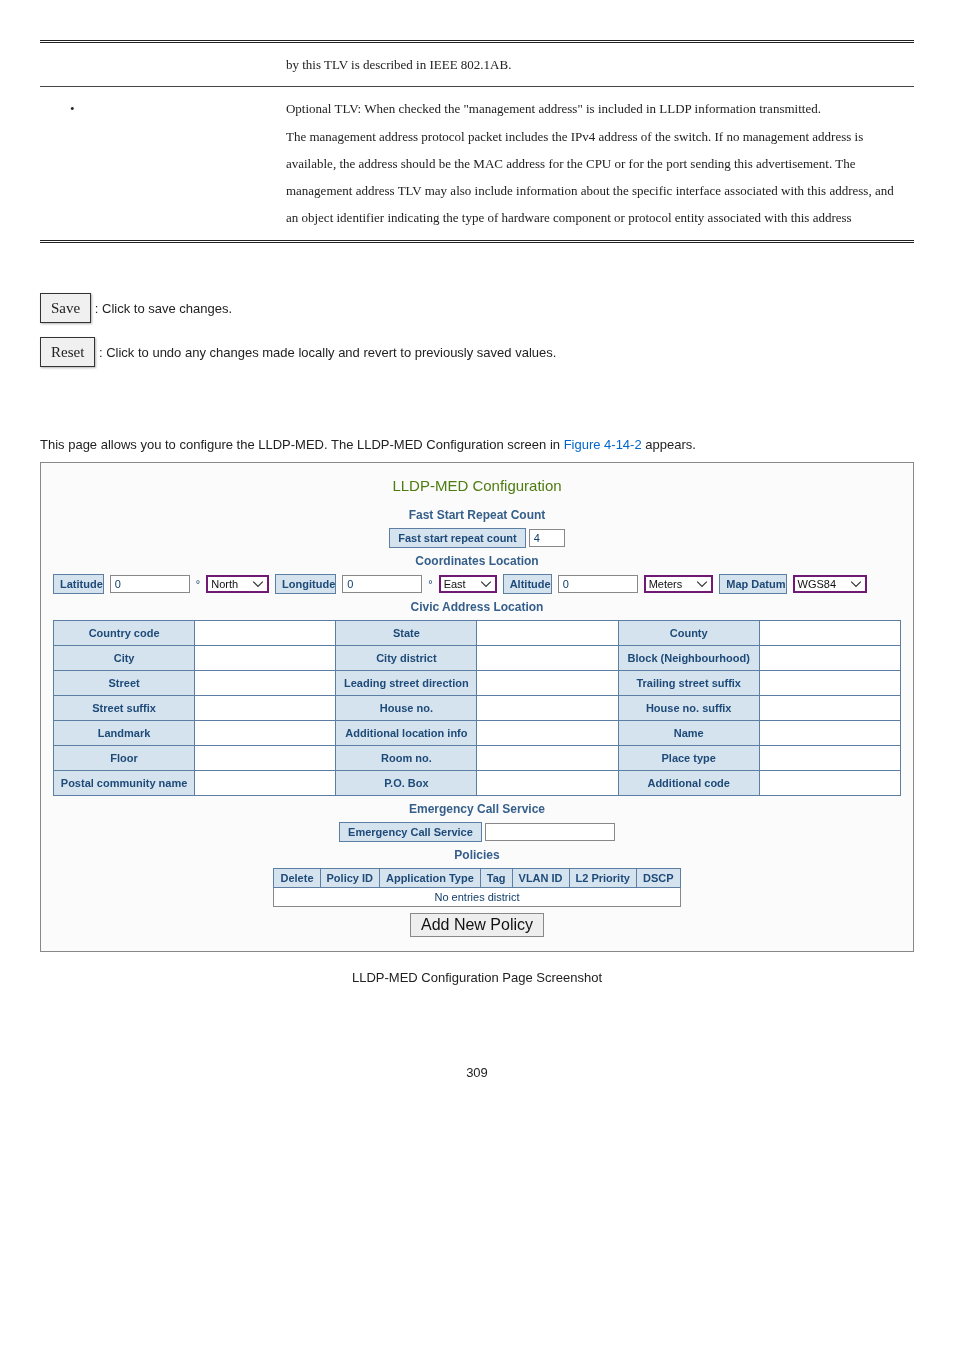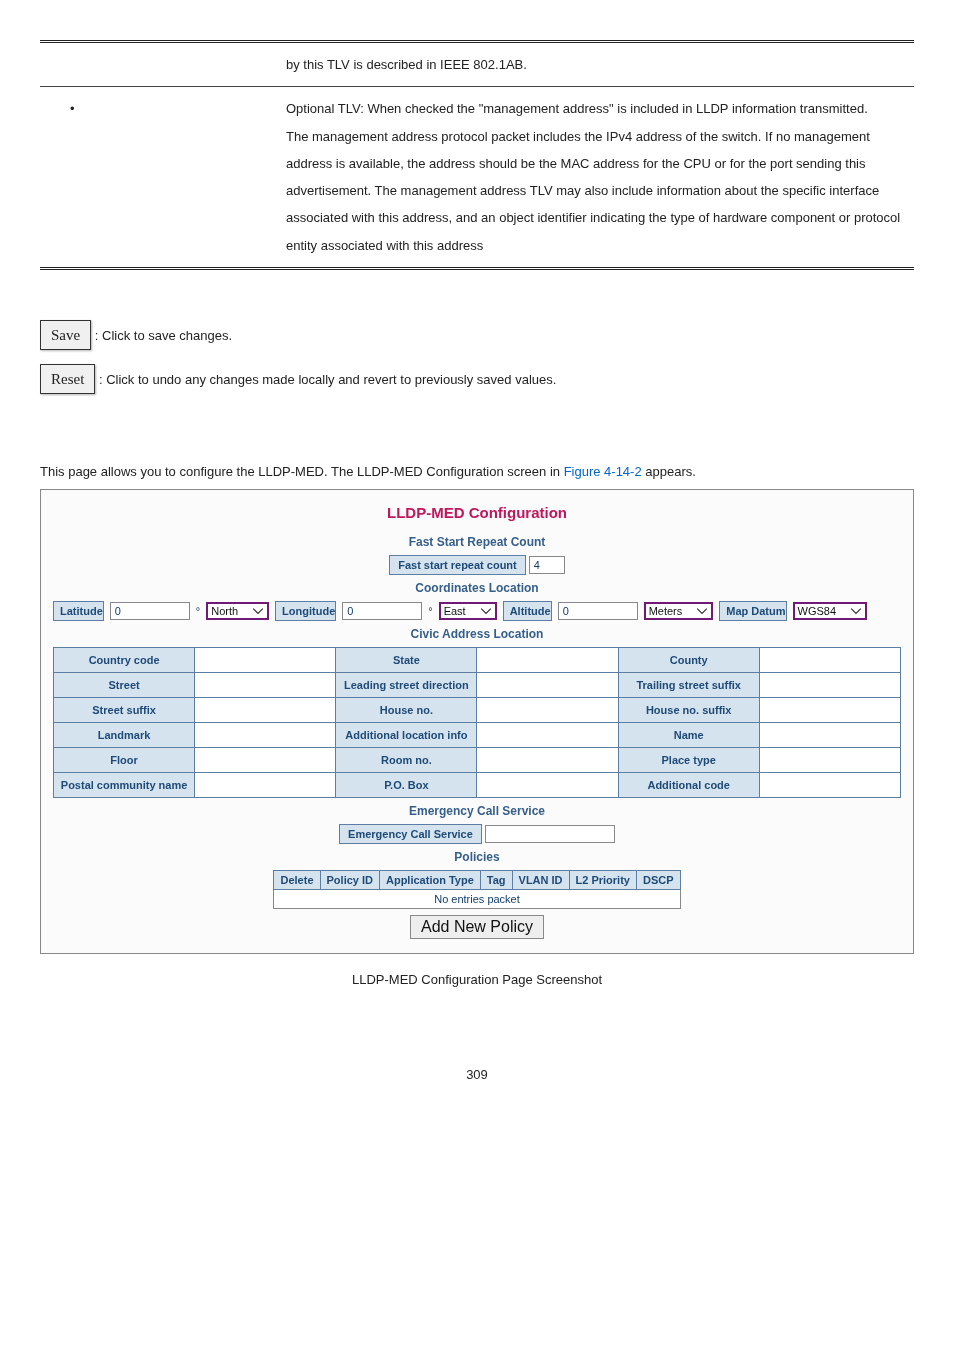--- a/index.html
+++ b/index.html
@@ -8,20 +8,21 @@
     color: #222;
     margin: 0;
     padding: 40px;
     width: 874px;
   }
   table.desc {
     width: 100%;
     border-collapse: collapse;
     border-top: 3px double #222;
     border-bottom: 3px double #222;
+    font-family: Liberation Serif, serif;
   }
   table.desc td {
     border-top: 1px solid #444;
     padding: 8px 10px;
     vertical-align: top;
     line-height: 2.1;
   }
   table.desc td:first-child {
     width: 27%;
     padding-left: 30px;
@@ -41,21 +42,21 @@
   .intro-line { margin-top:70px; }
   .intro-line a, .fig-link { color:#0066cc; text-decoration:none; }
   .cfg-panel {
     border:1px solid #888;
     background:#fbfbfb;
     margin-top:10px;
     padding:10px 12px 14px;
     color:#113d6b;
     font-size:11px;
   }
-  .cfg-title { text-align:center; color:#be185d; font-weight:bold; font-size:15px; margin:4px 0 14px; }
+  .cfg-title { text-align:center; color:#4d7c0f; font-weight:normal; font-size:15px; margin:4px 0 14px; }
   .cfg-sub   { text-align:center; color:#355f8a; font-weight:bold; font-size:12px; margin:6px 0; }
   .center-row { text-align:center; margin:4px 0; }
   .lbl-box {
     display:inline-block;
     border:1px solid #5c7ea3;
     background:#d5e3ef;
     color:#1e4a78;
     padding:3px 8px;
     font-weight:bold;
     font-size:11px;
@@ -216,20 +217,28 @@
     <tbody>
         <tr>
           <td class="h">Country code</td>
           <td class="v"></td>
           <td class="h">State</td>
           <td class="v"></td>
           <td class="h">County</td>
           <td class="v"></td>
         </tr>
     <tr>
+          <td class="h">City</td>
+          <td class="v"></td>
+          <td class="h">City district</td>
+          <td class="v"></td>
+          <td class="h">Block (Neighbourhood)</td>
+          <td class="v"></td>
+        </tr>
+    <tr>
           <td class="h">Street</td>
           <td class="v"></td>
           <td class="h">Leading street direction</td>
           <td class="v"></td>
           <td class="h">Trailing street suffix</td>
           <td class="v"></td>
         </tr>
     <tr>
           <td class="h">Street suffix</td>
           <td class="v"></td>
@@ -278,21 +287,21 @@
           <tr>
         <th>Delete</th>
         <th>Policy ID</th>
         <th>Application Type</th>
         <th>Tag</th>
         <th>VLAN ID</th>
         <th>L2 Priority</th>
         <th>DSCP</th>
       </tr>
       <tr>
-            <td colspan="7">No entries packet</td>
+            <td colspan="7">No entries district</td>
           </tr>
     </tbody></table>
     <div><span class="add-btn">Add New Policy</span></div>
   </div>
 </div>
 
 <div class="caption">LLDP-MED Configuration Page Screenshot</div>
 <div class="pagenum">309</div>
 
 </body></html>

